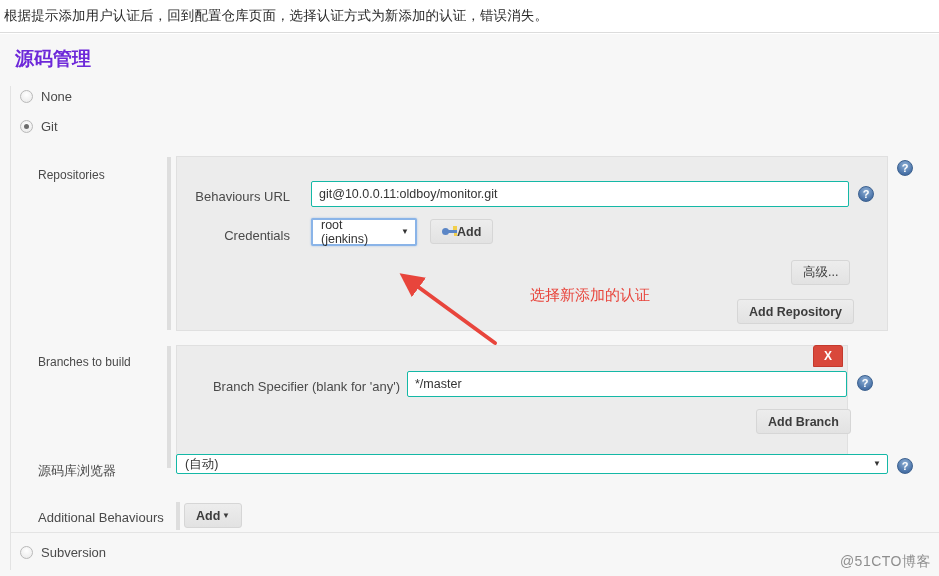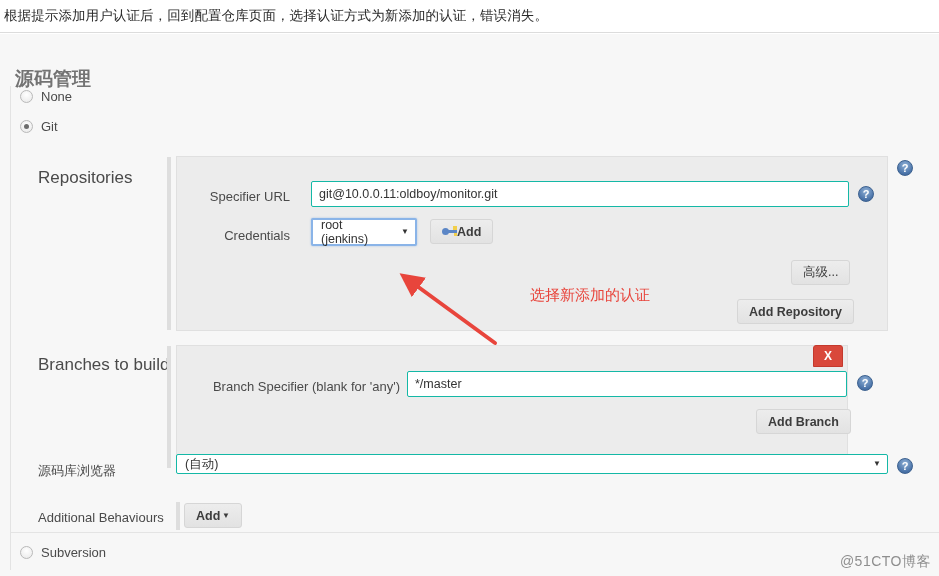--- a/index.html
+++ b/index.html
@@ -42,22 +42,21 @@
     left: 0; top: 34px;
     width: 939px; height: 542px;
     background: #f7f7f7;
   }
 
   .page-title {
     position: absolute;
     left: 15px; top: 12px;
     font-size: 19px;
     font-weight: bold;
-    color: #737373;
-    margin-top: 20px;
+    color: #6d28d9;
   }
 
   
   .radio-rail {
     position: absolute;
     left: 10px; top: 52px;
     width: 1px;
     height: 484px;
     background: #e3e3e3;
   }
@@ -100,21 +99,21 @@
     border: 1px solid #e0e0e0;
   }
   .section-bar {
     position: absolute;
     left: -10px; top: 0;
     width: 4px; height: 100%;
     background: #dedede;
   }
   .section-label {
     position: absolute;
-    font-size: 17px;
+    font-size: 12px;
     color: #4a4a4a;
   }
 
   .field-label {
     position: absolute;
     font-size: 13px;
     color: #4a4a4a;
     text-align: right;
   }
 
@@ -286,21 +285,21 @@
       <span class="radio checked"></span>
       <span class="radio-label">Git</span>
     </div>
 
     <div class="section-label" style="left:38px; top:134px;">Repositories</div>
 
     <div class="section" style="left:176px; top:122px; width:712px; height:175px;">
       <div class="section-bar"></div>
     </div>
 
-    <div class="field-label" style="left:150px; top:155px; width:140px;">Specifier URL</div>
+    <div class="field-label" style="left:150px; top:155px; width:140px;">Behaviours URL</div>
     <input class="txt" style="left: 311px; top: 147px; width: 538px;" type="text" value="git@10.0.0.11:oldboy/monitor.git">
     <div class="help-icon" style="left:858px; top:152px;">?</div>
 
     <div class="field-label" style="left:150px; top:194px; width:140px;">Credentials</div>
 
     <div class="select-box focused" style="left:311px; top:184px; width:106px; height:28px;">
       <span>root (jenkins)</span>
       <span class="caret">▼</span>
     </div>
 

